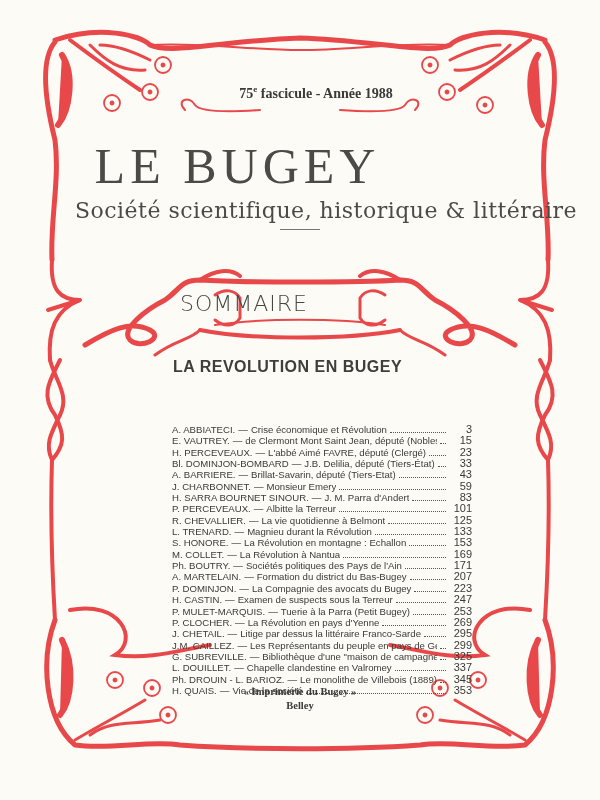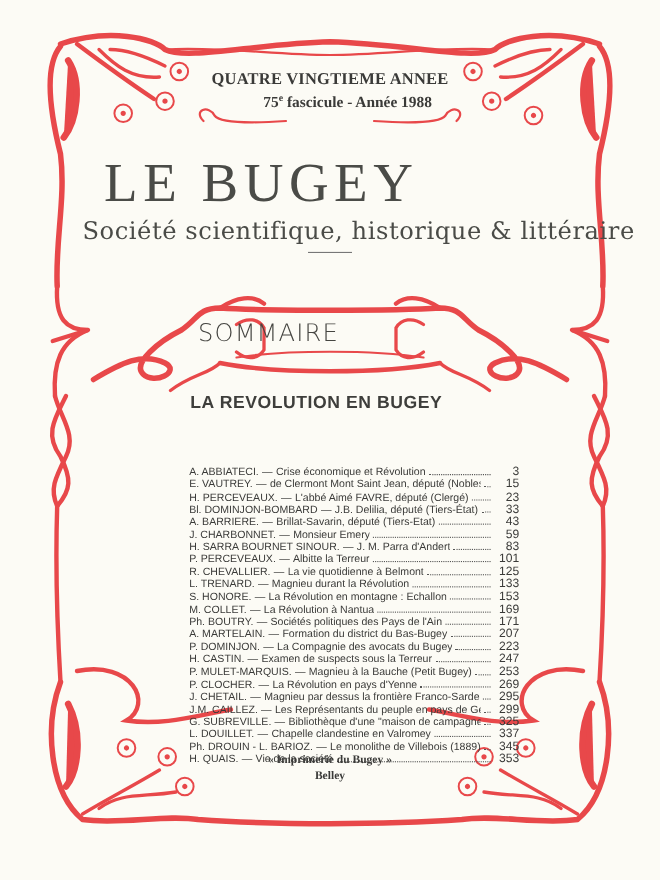--- a/index.html
+++ b/index.html
@@ -127,21 +127,20 @@
           <circle r="8"></circle>
           <circle r="1.5" fill="#e8484a"></circle>
         </g>
       <g transform="translate(425,715)">
           <circle r="8"></circle>
           <circle r="1.5" fill="#e8484a"></circle>
         </g>
     </g>
   </svg>
 
-  <div class="abs hdr1">QUATRE VINGTIEME  ANNEE</div>
   <div class="abs hdr2"><span>75</span><sup>e</sup><span> fascicule - Année 1988</span></div>
 
   <div class="abs title">LE BUGEY</div>
   <div class="abs subtitle">Société scientifique, historique &amp; littéraire</div>
   <div class="abs rule"></div>
 
   <div class="abs sommaire">SOMMAIRE</div>
 
   <div class="abs section">LA REVOLUTION EN BUGEY</div>
 
@@ -254,35 +253,35 @@
       <div class="toc-row">
         <span class="toc-author">H. CASTIN.</span>
         <span class="toc-sep">—</span>
         <span class="toc-title">Examen de suspects sous la Terreur</span>
         <span class="toc-dots"></span>
         <span class="toc-page">247</span>
       </div>
       <div class="toc-row">
         <span class="toc-author">P. MULET-MARQUIS.</span>
         <span class="toc-sep">—</span>
-        <span class="toc-title">Magnieu à la Bauche (Petit Bugey)</span>
+        <span class="toc-title">Tuerie à la Parra (Petit Bugey)</span>
         <span class="toc-dots"></span>
         <span class="toc-page">253</span>
       </div>
       <div class="toc-row">
         <span class="toc-author">P. CLOCHER.</span>
         <span class="toc-sep">—</span>
         <span class="toc-title">La Révolution en pays d'Yenne</span>
         <span class="toc-dots"></span>
         <span class="toc-page">269</span>
       </div>
       <div class="toc-row">
         <span class="toc-author">J. CHETAIL.</span>
         <span class="toc-sep">—</span>
-        <span class="toc-title">Magnieu par dessus la frontière Franco-Sarde</span>
+        <span class="toc-title">Litige par dessus la littéraire Franco-Sarde</span>
         <span class="toc-dots"></span>
         <span class="toc-page">295</span>
       </div>
       <div class="toc-row">
         <span class="toc-author">J.M. CAILLEZ.</span>
         <span class="toc-sep">—</span>
         <span class="toc-title">Les Représentants du peuple en pays de Gex</span>
         <span class="toc-dots"></span>
         <span class="toc-page">299</span>
       </div>

